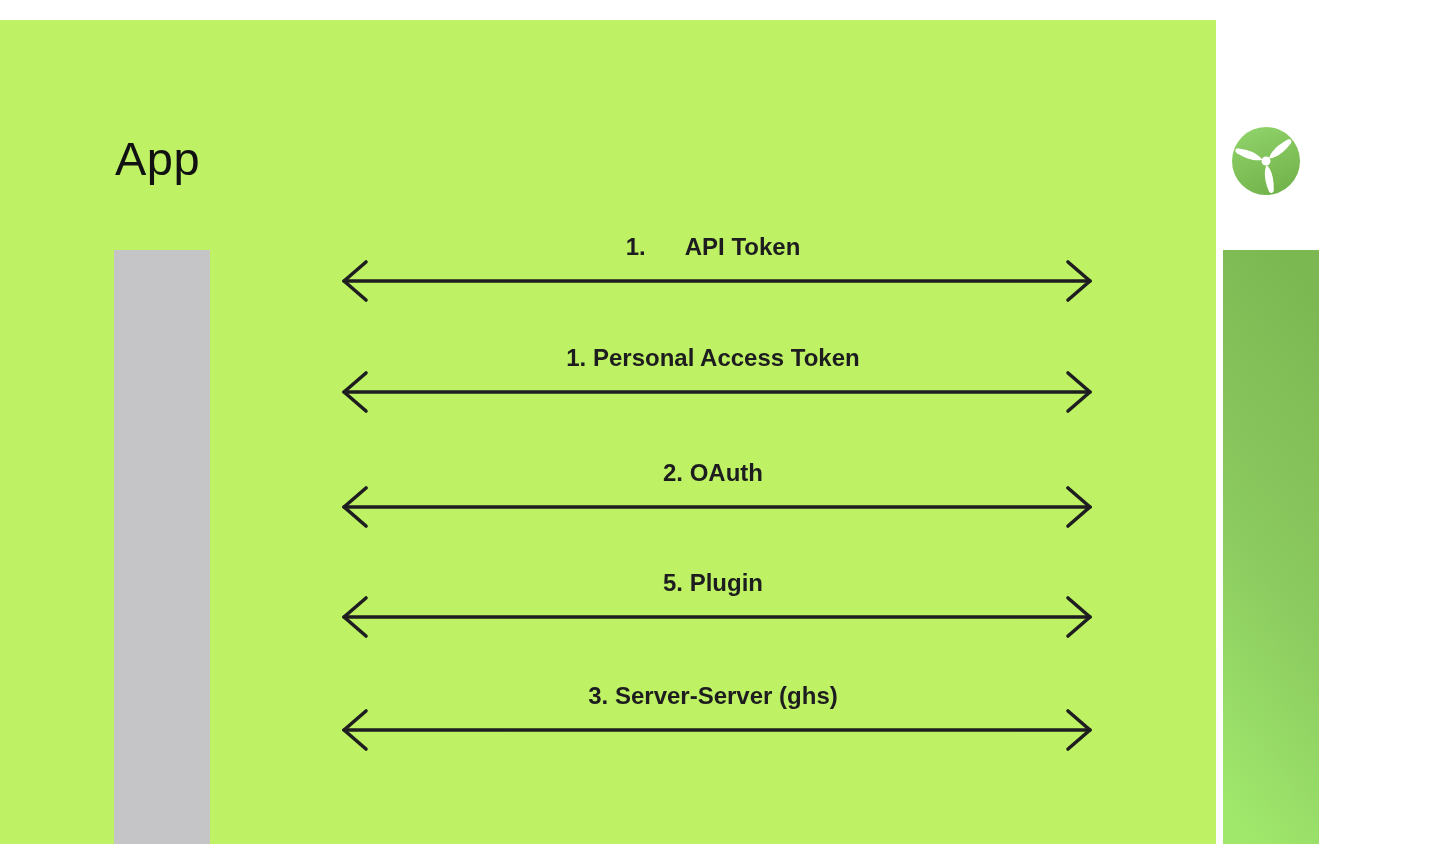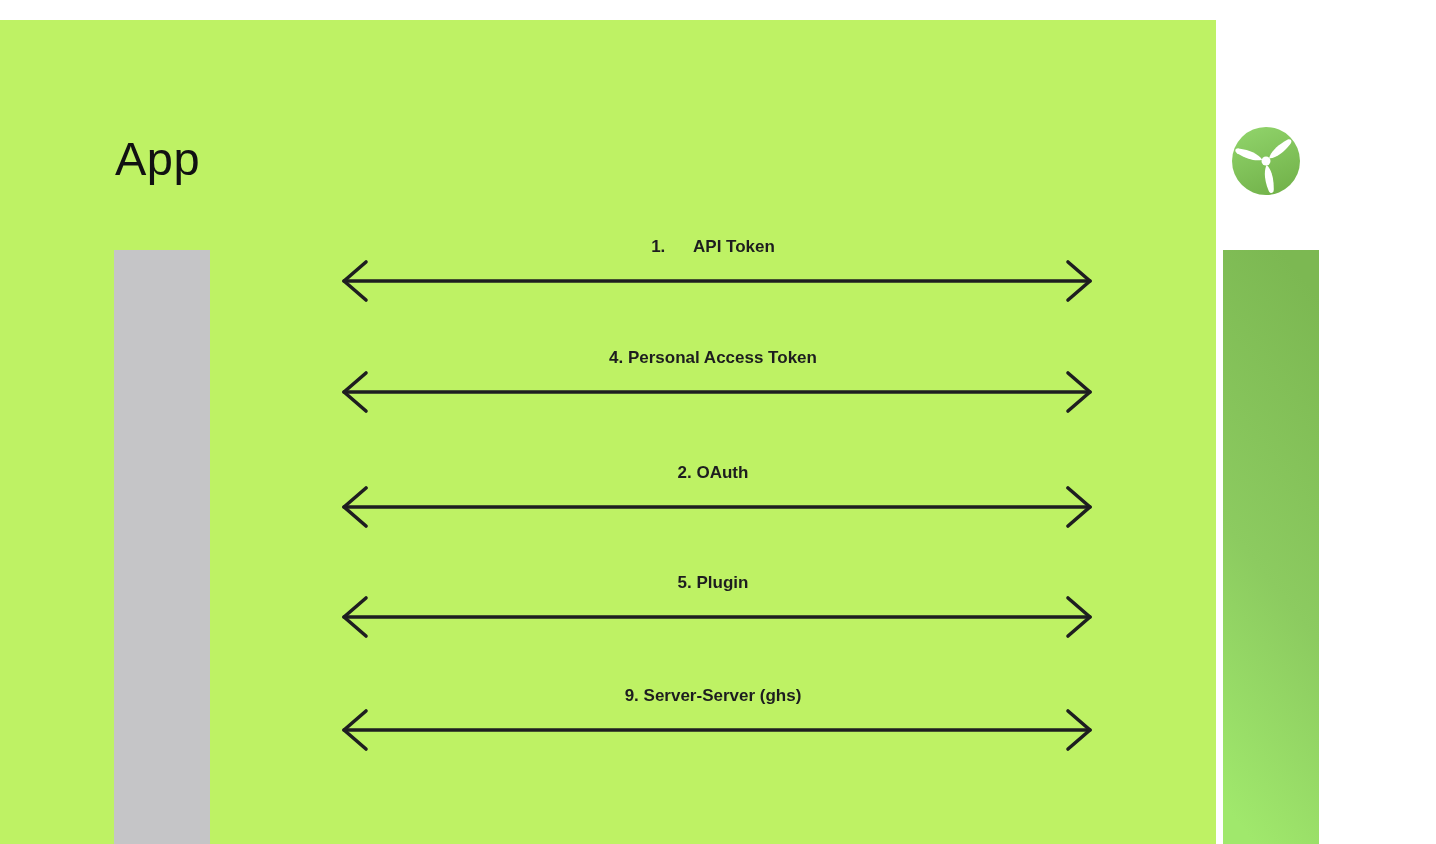--- a/index.html
+++ b/index.html
@@ -56,21 +56,21 @@
   .row-3 { top: 548px; }
   .row-4 { top: 661px; }
   .arrow-label {
     position: absolute;
     top: 0;
     left: 0;
     width: 100%;
     height: 30px;
     line-height: 30px;
     text-align: center;
-    font-size: 17px;
+    font-size: 24px;
     font-weight: 700;
     color: #1d1d1f;
     white-space: pre;
   }
   .arrow-svg {
     position: absolute;
     left: 0;
     top: 27px;
   }
 </style>
@@ -123,21 +123,21 @@
     <svg class="arrow-svg" width="762" height="44" viewBox="0 0 762 44">
       <g fill="none" stroke-width="3.6" stroke-linecap="round" stroke-linejoin="round" stroke="#1e1e20">
         <line x1="12" y1="22" x2="758" y2="22"></line>
         <polyline points="34,3 12,22 34,41"></polyline>
         <polyline points="736,3 758,22 736,41"></polyline>
       </g>
     </svg>
   </div>
 
   <div class="arrow-row row-1">
-    <div class="arrow-label">4. Personal Access Token</div>
+    <div class="arrow-label">1. Personal Access Token</div>
     <svg class="arrow-svg" width="762" height="44" viewBox="0 0 762 44">
       <g fill="none" stroke-width="3.6" stroke-linecap="round" stroke-linejoin="round" stroke="#1e1e20">
         <line x1="12" y1="22" x2="758" y2="22"></line>
         <polyline points="34,3 12,22 34,41"></polyline>
         <polyline points="736,3 758,22 736,41"></polyline>
       </g>
     </svg>
   </div>
 
   <div class="arrow-row row-2">
@@ -156,21 +156,21 @@
     <svg class="arrow-svg" width="762" height="44" viewBox="0 0 762 44">
       <g fill="none" stroke-width="3.6" stroke-linecap="round" stroke-linejoin="round" stroke="#1e1e20">
         <line x1="12" y1="22" x2="758" y2="22"></line>
         <polyline points="34,3 12,22 34,41"></polyline>
         <polyline points="736,3 758,22 736,41"></polyline>
       </g>
     </svg>
   </div>
 
   <div class="arrow-row row-4">
-    <div class="arrow-label">9. Server-Server (ghs)</div>
+    <div class="arrow-label">3. Server-Server (ghs)</div>
     <svg class="arrow-svg" width="762" height="44" viewBox="0 0 762 44">
       <g fill="none" stroke-width="3.6" stroke-linecap="round" stroke-linejoin="round" stroke="#1e1e20">
         <line x1="12" y1="22" x2="758" y2="22"></line>
         <polyline points="34,3 12,22 34,41"></polyline>
         <polyline points="736,3 758,22 736,41"></polyline>
       </g>
     </svg>
   </div>
 
 </div>

